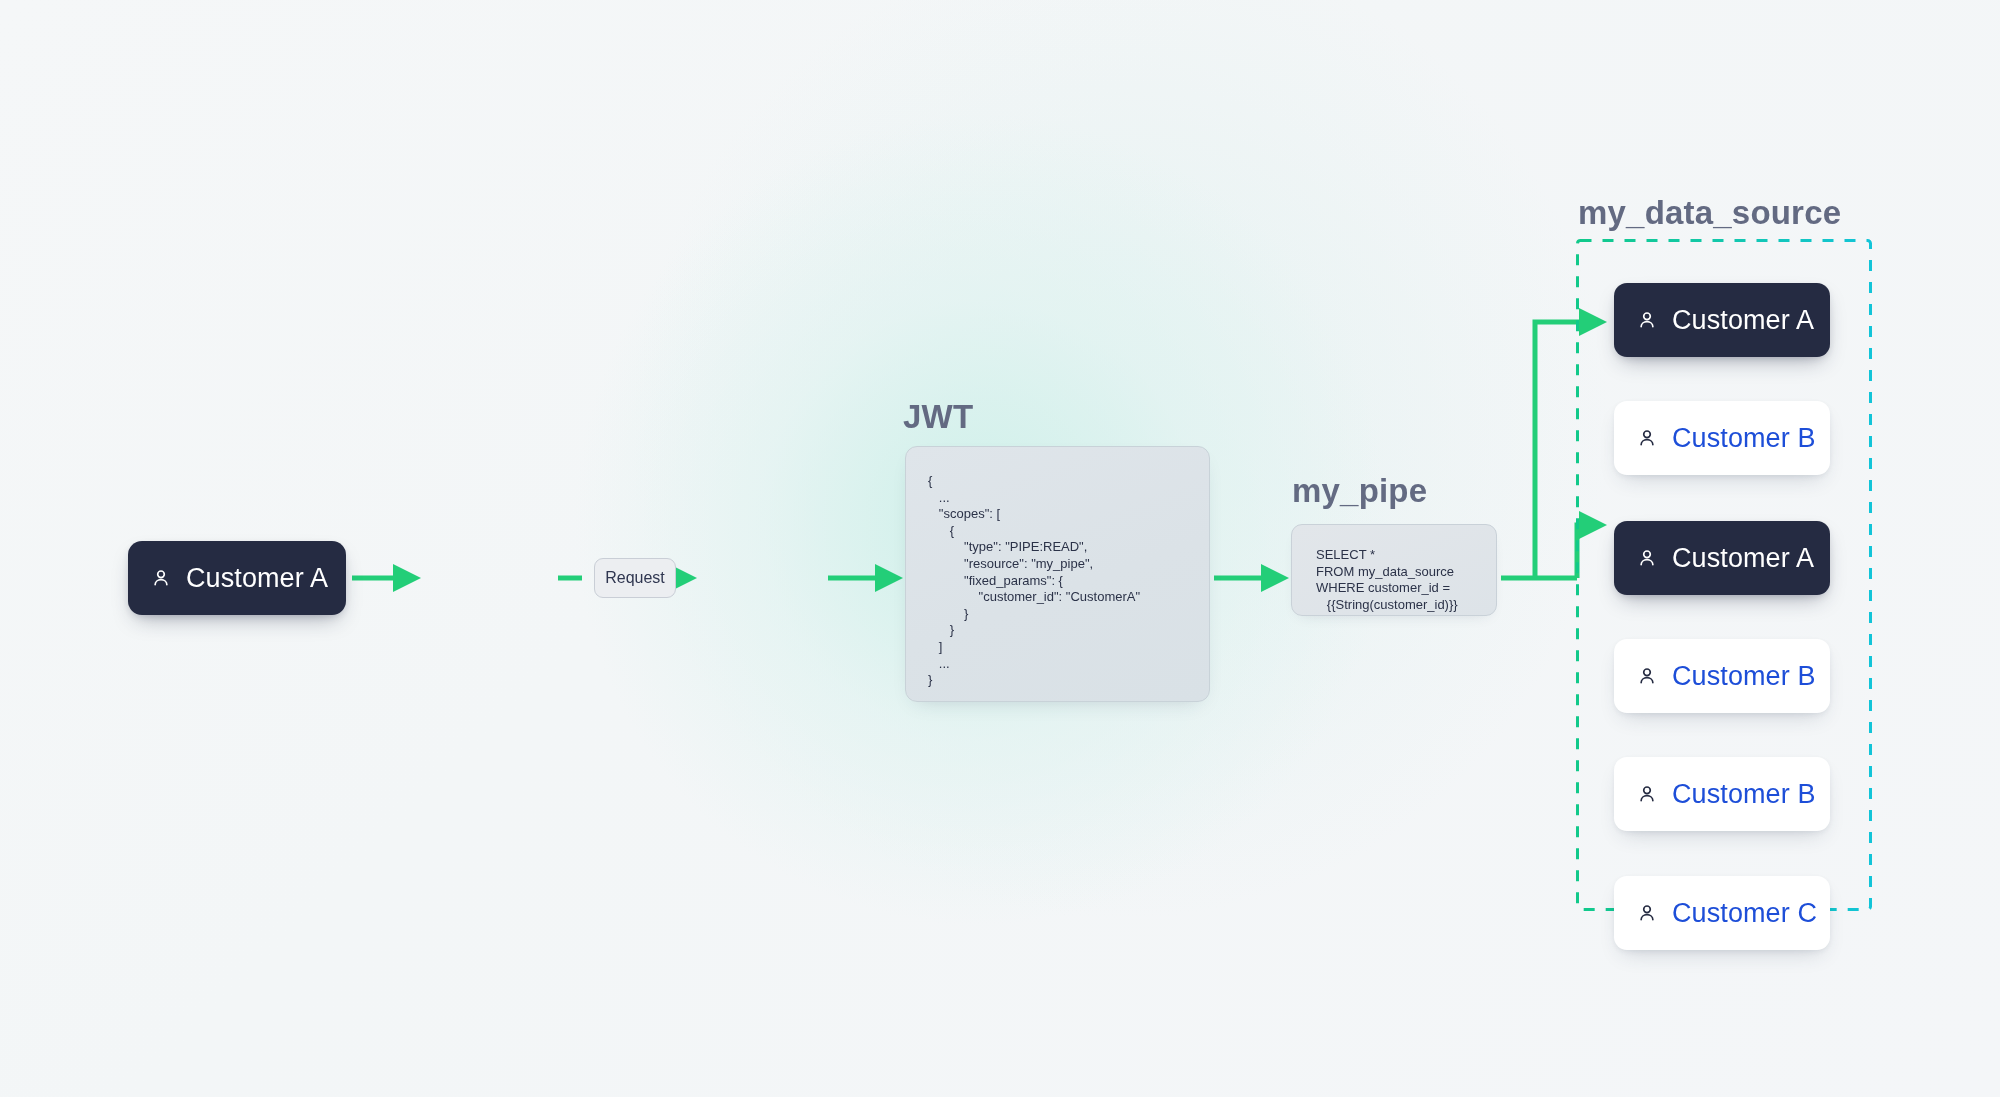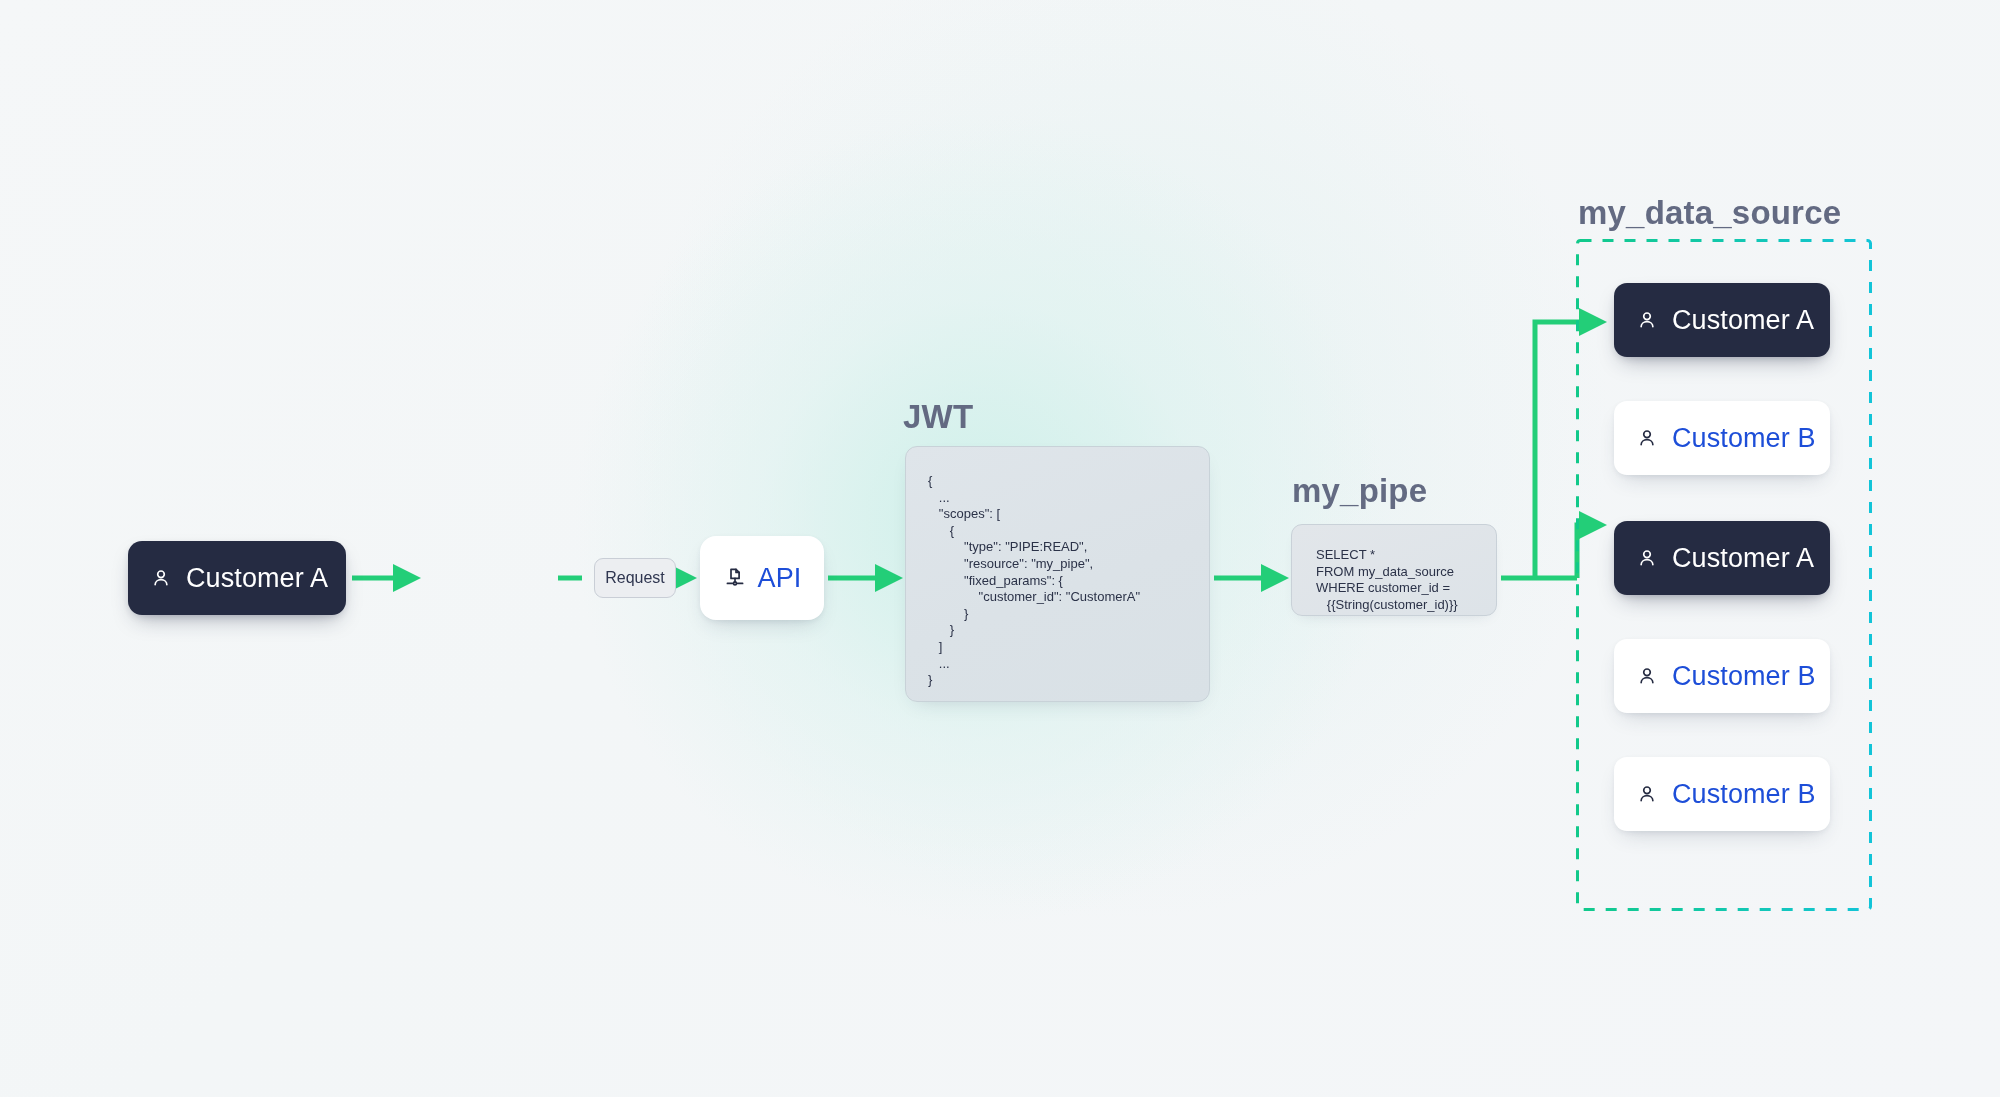--- a/index.html
+++ b/index.html
@@ -244,33 +244,20 @@
       </svg>
     </span>
     <span class="node-label">Customer A</span>
   </div>
 
 
   <div id="request-badge">
     <span>Request</span>
   </div>
 
-  <div class="node node-light" id="node-api">
-    <span class="icon">
-      <svg width="24" height="24" viewBox="0 0 24 24" fill="none" stroke="#252B42" stroke-width="1.7" stroke-linecap="round" stroke-linejoin="round">
-        <path d="M8.0 3.3 h5.0 l3.1 3.1 v6.0 h-8.1 z"></path>
-        <path d="M13.0 3.3 v3.1 h3.1"></path>
-        <line x1="12.0" y1="12.4" x2="12.0" y2="16.0"></line>
-        <circle cx="12.0" cy="17.4" r="1.45"></circle>
-        <line x1="4.4" y1="17.4" x2="10.4" y2="17.4"></line>
-        <line x1="13.6" y1="17.4" x2="19.6" y2="17.4"></line>
-      </svg>
-    </span>
-    <span class="node-label">API</span>
-  </div>
 
   <div class="section-title" id="jwt-title">JWT</div>
 
   <div id="jwt-panel">
     <pre id="jwt-code">{
    ...
    "scopes": [
       {
           "type": "PIPE:READ",
           "resource": "my_pipe",
@@ -337,15 +324,24 @@
       </div>
     <div class="node ds-row node-light" style="top:518px;">
         <span class="icon">
           <svg width="22" height="22" viewBox="0 0 24 24" fill="none" stroke="#252B42" stroke-width="1.8" stroke-linecap="round">
             <circle cx="12" cy="8" r="3.6"></circle>
             <path d="M5.6 19.4c0-3.3 2.9-5.6 6.4-5.6s6.4 2.3 6.4 5.6"></path>
           </svg>
         </span>
         <span class="node-label">Customer B</span>
       </div>
+    <div class="node ds-row node-light" style="top:637px;">
+        <span class="icon">
+          <svg width="22" height="22" viewBox="0 0 24 24" fill="none" stroke="#252B42" stroke-width="1.8" stroke-linecap="round">
+            <circle cx="12" cy="8" r="3.6"></circle>
+            <path d="M5.6 19.4c0-3.3 2.9-5.6 6.4-5.6s6.4 2.3 6.4 5.6"></path>
+          </svg>
+        </span>
+        <span class="node-label">Customer C</span>
+      </div>
   </div>
 
 </div>
 
 </body></html>

